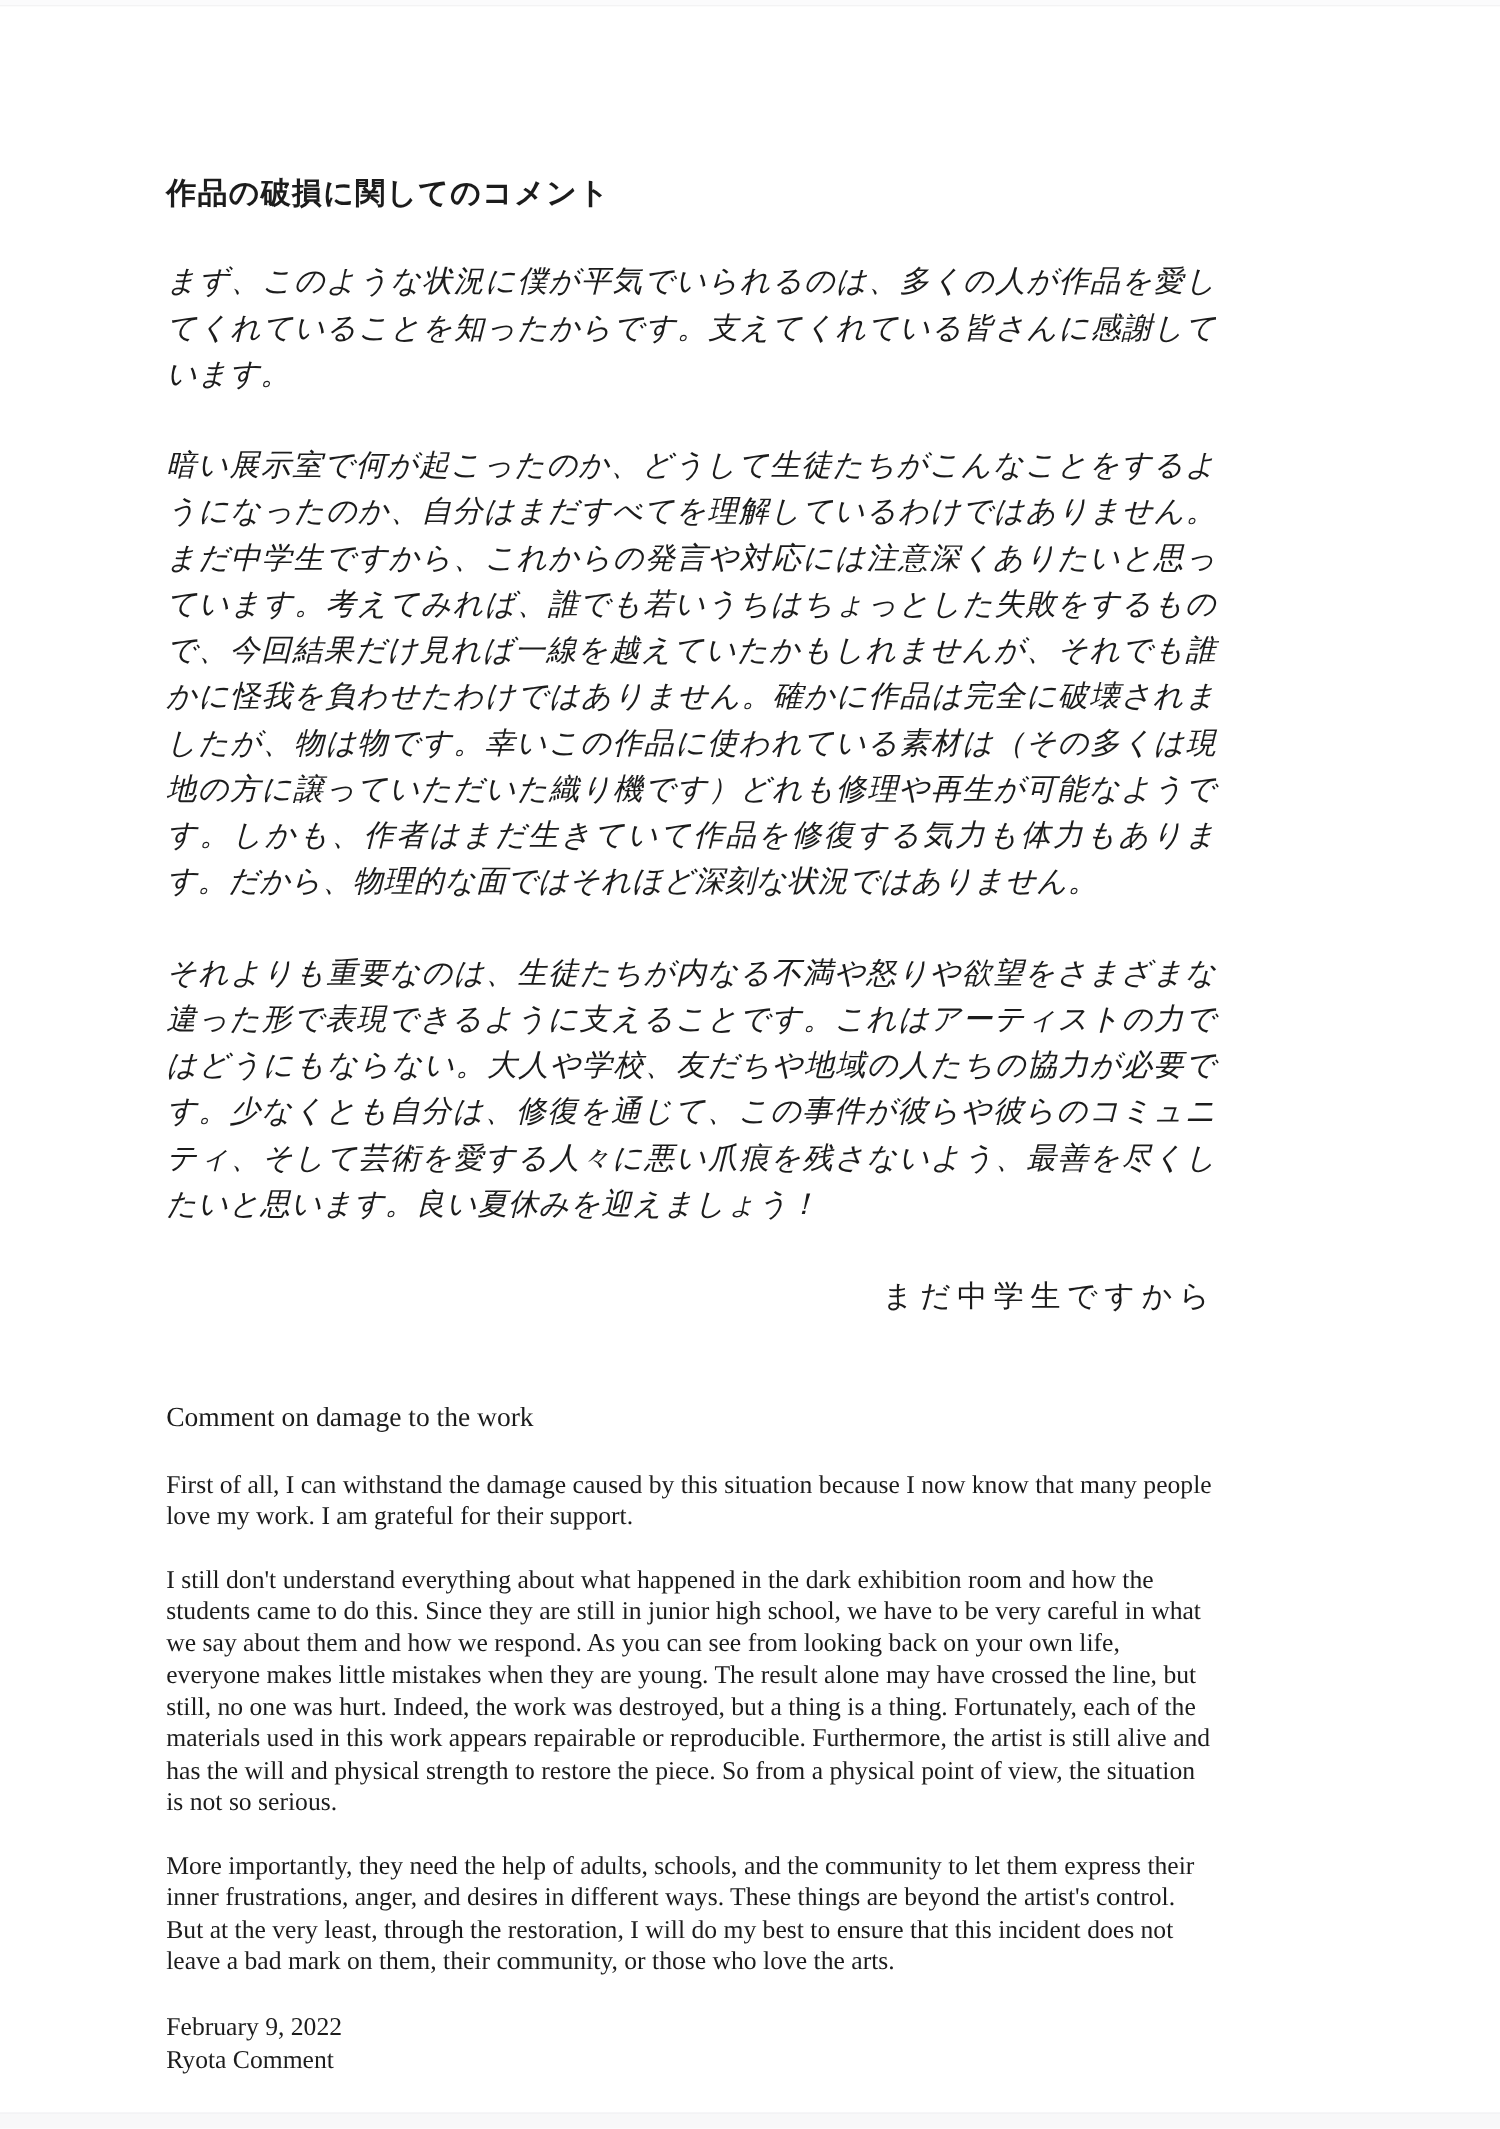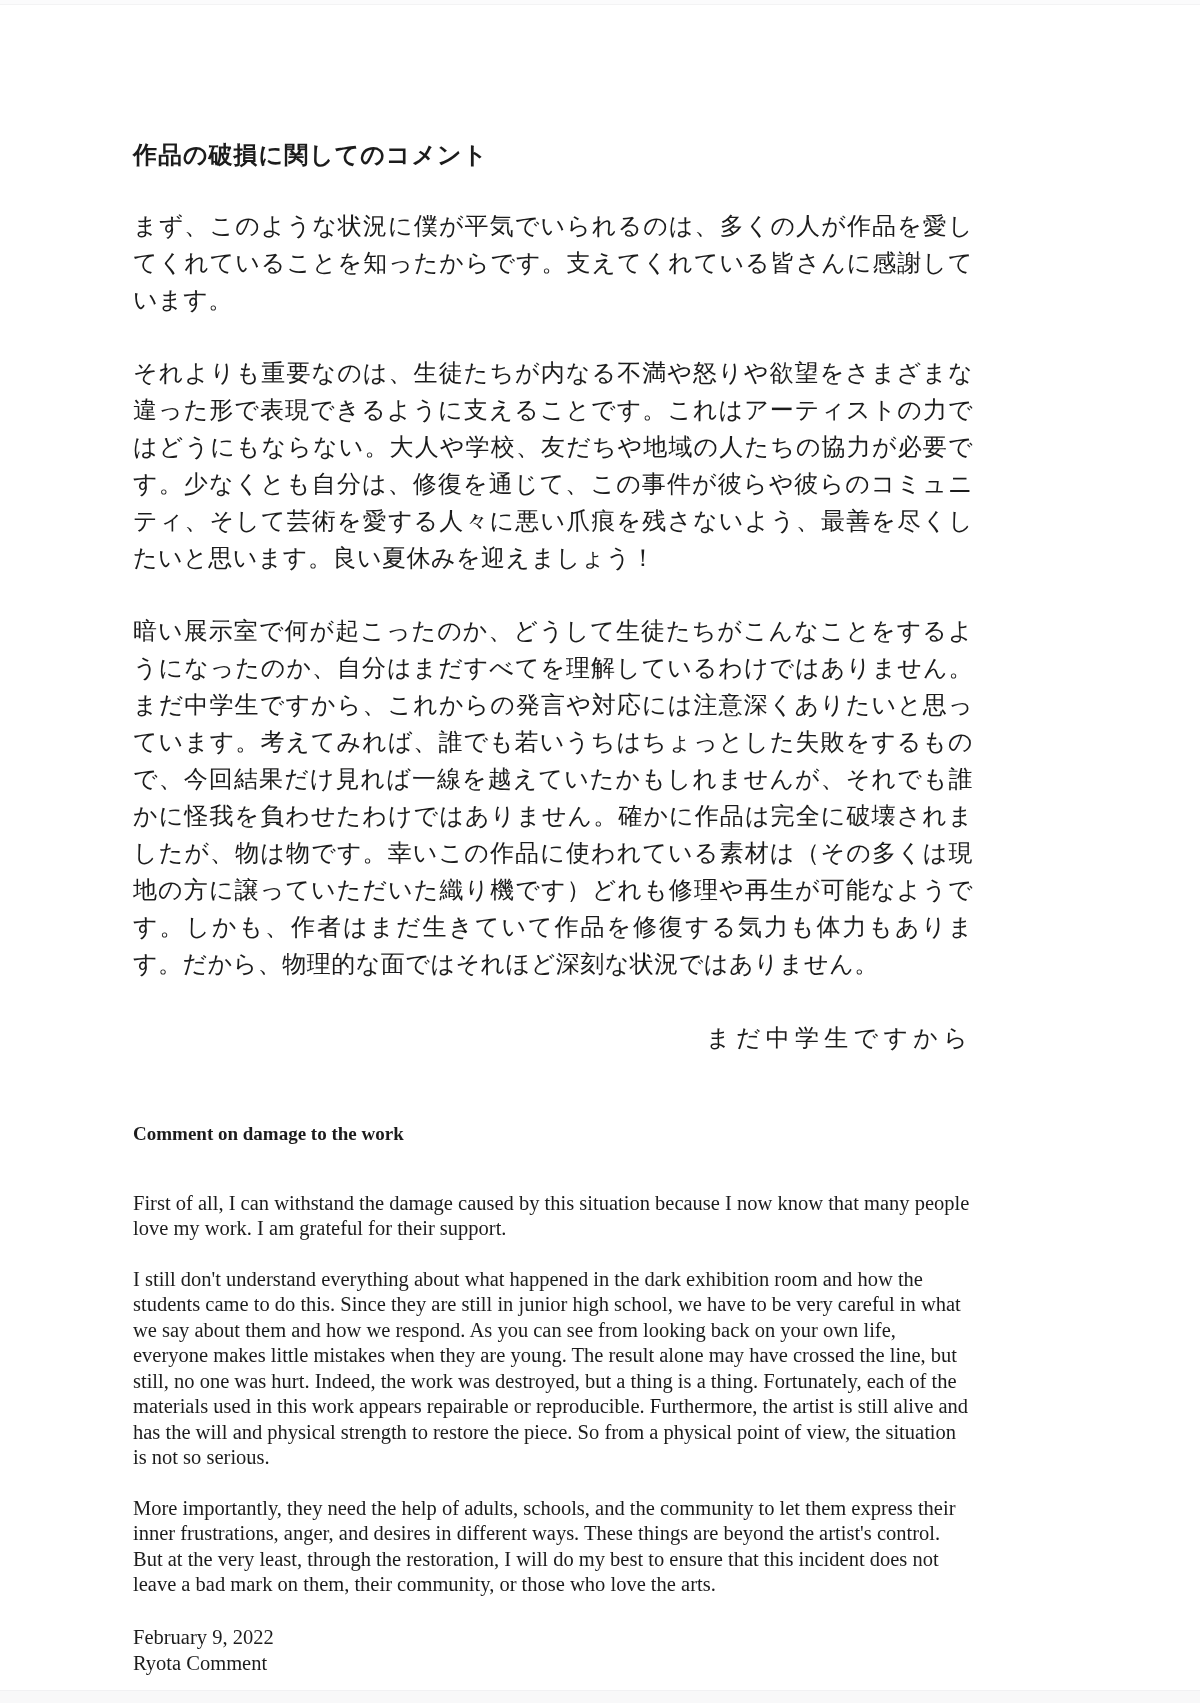--- a/index.html
+++ b/index.html
@@ -52,43 +52,44 @@
     font-weight: bold;
     font-size: 24px;
     margin-bottom: 34px;
     letter-spacing: 1px;
   }
 
   .jp-paragraph {
     text-align: justify;
     margin-bottom: 36px;
     letter-spacing: 0.5px;
+    font-style: italic;
   }
 
   .jp-sign-block {
     text-align: right;
     margin-top: 2px;
     line-height: 38px;
   }
 
   .jp-signature {
     letter-spacing: 0.22em;
   }
 
   
   .en-section {
     margin-top: 64px;
     font-size: 20.5px;
     line-height: 25.5px;
   }
 
   .en-title {
-    font-weight: bold;
-    font-size: 19px;
-    margin-bottom: 44px;
+    font-weight: normal;
+    font-size: 22px;
+    margin-bottom: 29px;
   }
 
   .en-paragraph {
     margin-bottom: 25px;
   }
 
   .en-sign-block {
     margin-top: 26px;
     line-height: 26px;
   }
@@ -96,23 +97,23 @@
 </head>
 <body>
 
 <div class="page">
 
   <div class="jp-section">
     <div class="jp-title">作品の破損に関してのコメント</div>
 
     <p class="jp-paragraph">まず、このような状況に僕が平気でいられるのは、多くの人が作品を愛してくれていることを知ったからです。支えてくれている皆さんに感謝しています。</p>
 
+    <p class="jp-paragraph">暗い展示室で何が起こったのか、どうして生徒たちがこんなことをするようになったのか、自分はまだすべてを理解しているわけではありません。まだ中学生ですから、これからの発言や対応には注意深くありたいと思っています。考えてみれば、誰でも若いうちはちょっとした失敗をするもので、今回結果だけ見れば一線を越えていたかもしれませんが、それでも誰かに怪我を負わせたわけではありません。確かに作品は完全に破壊されましたが、物は物です。幸いこの作品に使われている素材は（その多くは現地の方に譲っていただいた織り機です）どれも修理や再生が可能なようです。しかも、作者はまだ生きていて作品を修復する気力も体力もあります。だから、物理的な面ではそれほど深刻な状況ではありません。</p>
+
     <p class="jp-paragraph">それよりも重要なのは、生徒たちが内なる不満や怒りや欲望をさまざまな違った形で表現できるように支えることです。これはアーティストの力ではどうにもならない。大人や学校、友だちや地域の人たちの協力が必要です。少なくとも自分は、修復を通じて、この事件が彼らや彼らのコミュニティ、そして芸術を愛する人々に悪い爪痕を残さないよう、最善を尽くしたいと思います。良い夏休みを迎えましょう！</p>
-
-    <p class="jp-paragraph">暗い展示室で何が起こったのか、どうして生徒たちがこんなことをするようになったのか、自分はまだすべてを理解しているわけではありません。まだ中学生ですから、これからの発言や対応には注意深くありたいと思っています。考えてみれば、誰でも若いうちはちょっとした失敗をするもので、今回結果だけ見れば一線を越えていたかもしれませんが、それでも誰かに怪我を負わせたわけではありません。確かに作品は完全に破壊されましたが、物は物です。幸いこの作品に使われている素材は（その多くは現地の方に譲っていただいた織り機です）どれも修理や再生が可能なようです。しかも、作者はまだ生きていて作品を修復する気力も体力もあります。だから、物理的な面ではそれほど深刻な状況ではありません。</p>
 
     <div class="jp-sign-block">
       <div class="jp-signature">まだ中学生ですから</div>
     </div>
   </div>
 
   <div class="en-section">
     <div class="en-title">Comment on damage to the work</div>
 
     <p class="en-paragraph">First of all, I can withstand the damage caused by this situation because I now know that many people love my work. I am grateful for their support.</p>

